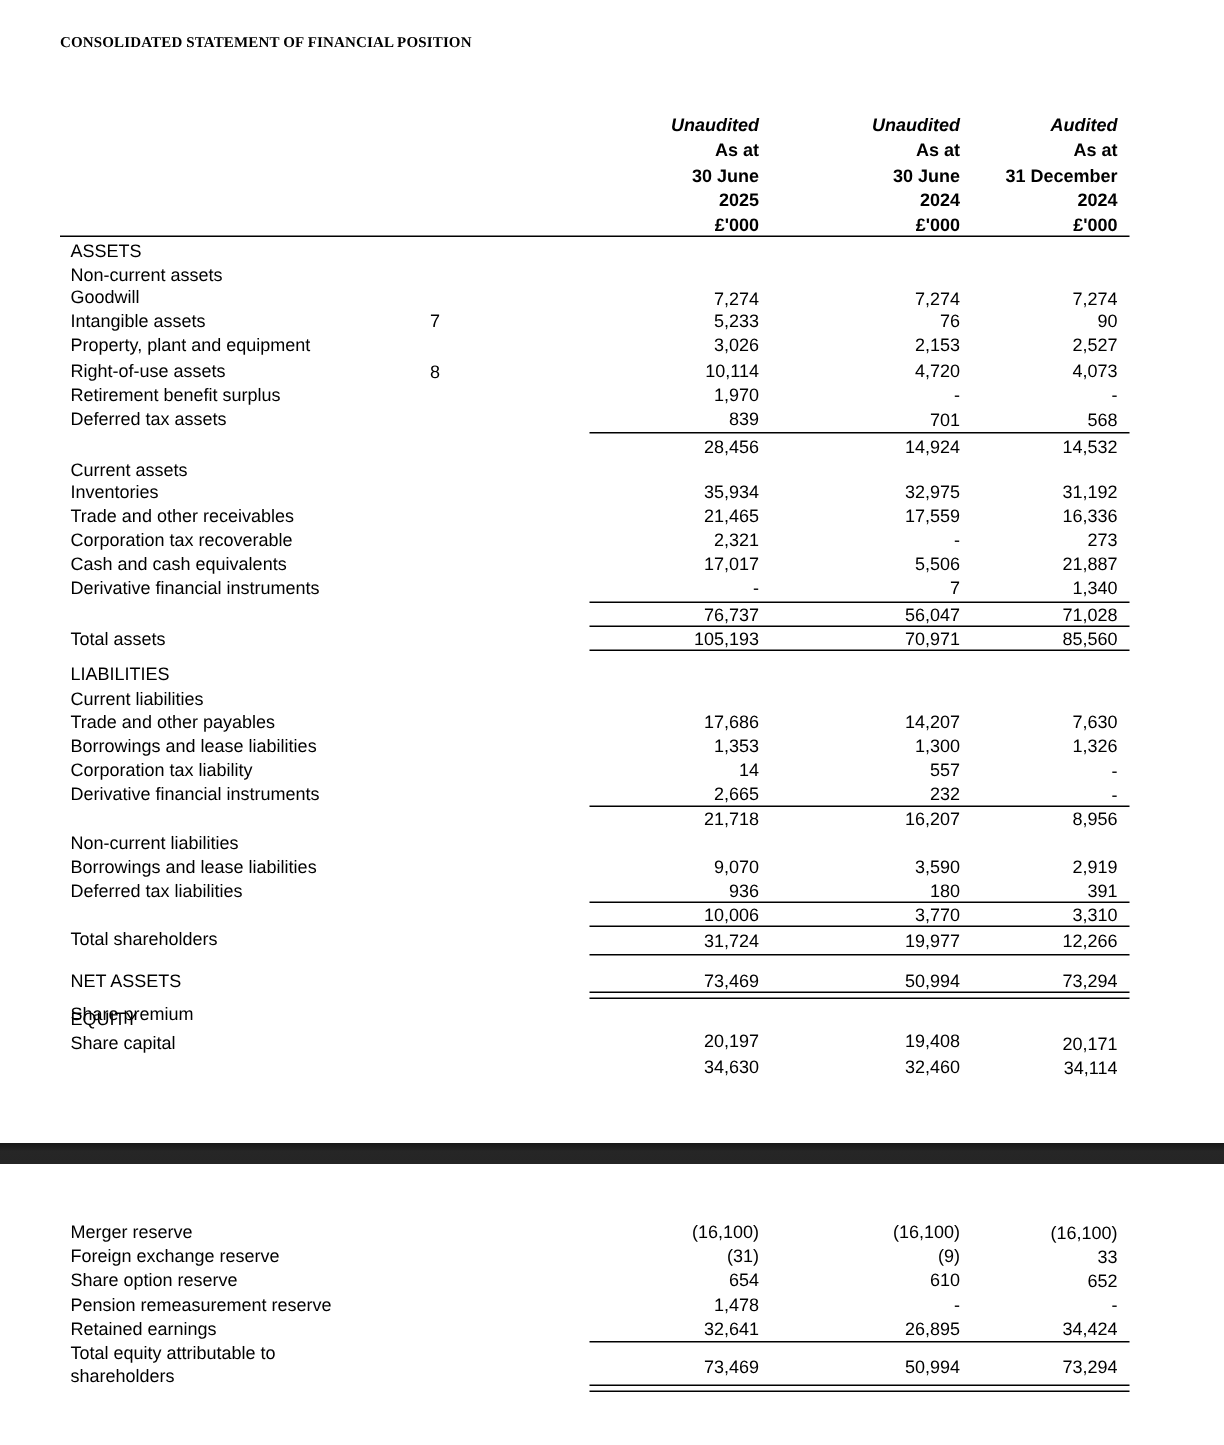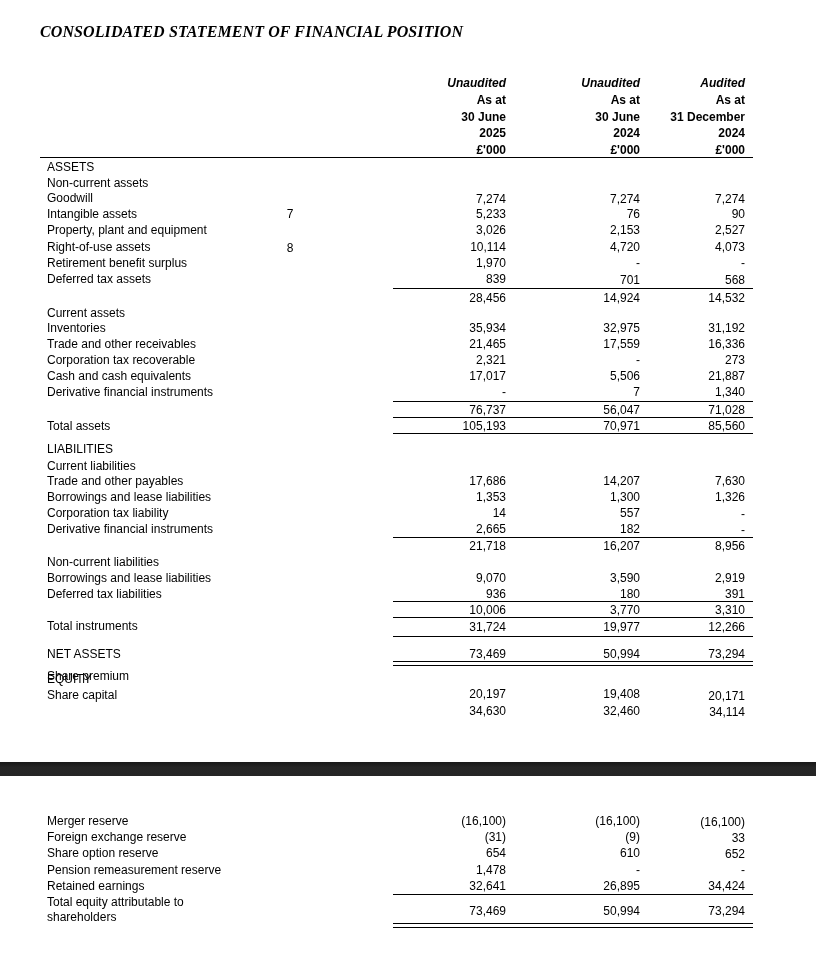--- a/index.html
+++ b/index.html
@@ -1,19 +1,19 @@
 <!DOCTYPE html>
 <html><head>
 <meta charset="utf-8">
 <style>
   html, body { margin: 0; padding: 0; background: #ffffff; }
   body { width: 816px; height: 963px; position: relative; overflow: hidden;
          font-family: "Liberation Sans", sans-serif; color: #000; }
   .title { position: absolute; left: 40px; top: 23px; font-family: "Liberation Serif", serif;
-           font-weight: bold; font-size: 16px; letter-spacing: 0.1px; font-style: italic; }
+           font-weight: bold; font-size: 10px; letter-spacing: 0.1px; }
   .abs { position: absolute; white-space: nowrap; font-size: 12px; line-height: 16px; }
   .lbl { left: 47px; }
   .note { left: 285px; width: 10px; text-align: center; }
   .c1 { right: 310px; text-align: right; }
   .c2 { right: 176px; text-align: right; }
   .c3 { right: 71px; text-align: right; }
   .b { font-weight: normal; }
   .i { font-style: italic; font-weight: bold; }
   .hd { font-weight: bold; font-size: 12px; }
   .rule { position: absolute; left: 393px; width: 360px; height: 0; border-top: 1.5px solid #000; }
@@ -161,21 +161,21 @@
 </div>
 <div>
   <div class="abs lbl" style="top:505px">Corporation tax liability</div>
   <div class="abs c1" style="top:505px">14</div>
   <div class="abs c2" style="top:505px">557</div>
   <div class="abs c3" style="top:506px">-</div>
 </div>
 <div>
   <div class="abs lbl" style="top:521px">Derivative financial instruments</div>
   <div class="abs c1" style="top:521px">2,665</div>
-  <div class="abs c2" style="top:521px">182</div>
+  <div class="abs c2" style="top:521px">232</div>
   <div class="abs c3" style="top:522px">-</div>
 </div>
 <div class="rule" style="top:537px"></div>
 <div>
   <div class="abs c1 b" style="top:538px">21,718</div>
   <div class="abs c2 b" style="top:538px">16,207</div>
   <div class="abs c3 b" style="top:538px">8,956</div>
 </div>
 
 <div class="abs lbl b" style="top:554px">Non-current liabilities</div>
@@ -192,21 +192,21 @@
   <div class="abs c3" style="top:586px">391</div>
 </div>
 <div class="rule" style="top:601px"></div>
 <div>
   <div class="abs c1 b" style="top:602px">10,006</div>
   <div class="abs c2 b" style="top:602px">3,770</div>
   <div class="abs c3 b" style="top:602px">3,310</div>
 </div>
 <div class="rule" style="top:617px"></div>
 <div>
-  <div class="abs lbl b" style="top:618px">Total instruments</div>
+  <div class="abs lbl b" style="top:618px">Total shareholders</div>
   <div class="abs c1 b" style="top:619px">31,724</div>
   <div class="abs c2 b" style="top:619px">19,977</div>
   <div class="abs c3 b" style="top:619px">12,266</div>
 </div>
 <div class="rule" style="top:636px"></div>
 
 <div>
   <div class="abs lbl b" style="top:646px">NET ASSETS</div>
   <div class="abs c1 b" style="top:646px">73,469</div>
   <div class="abs c2 b" style="top:646px">50,994</div>

